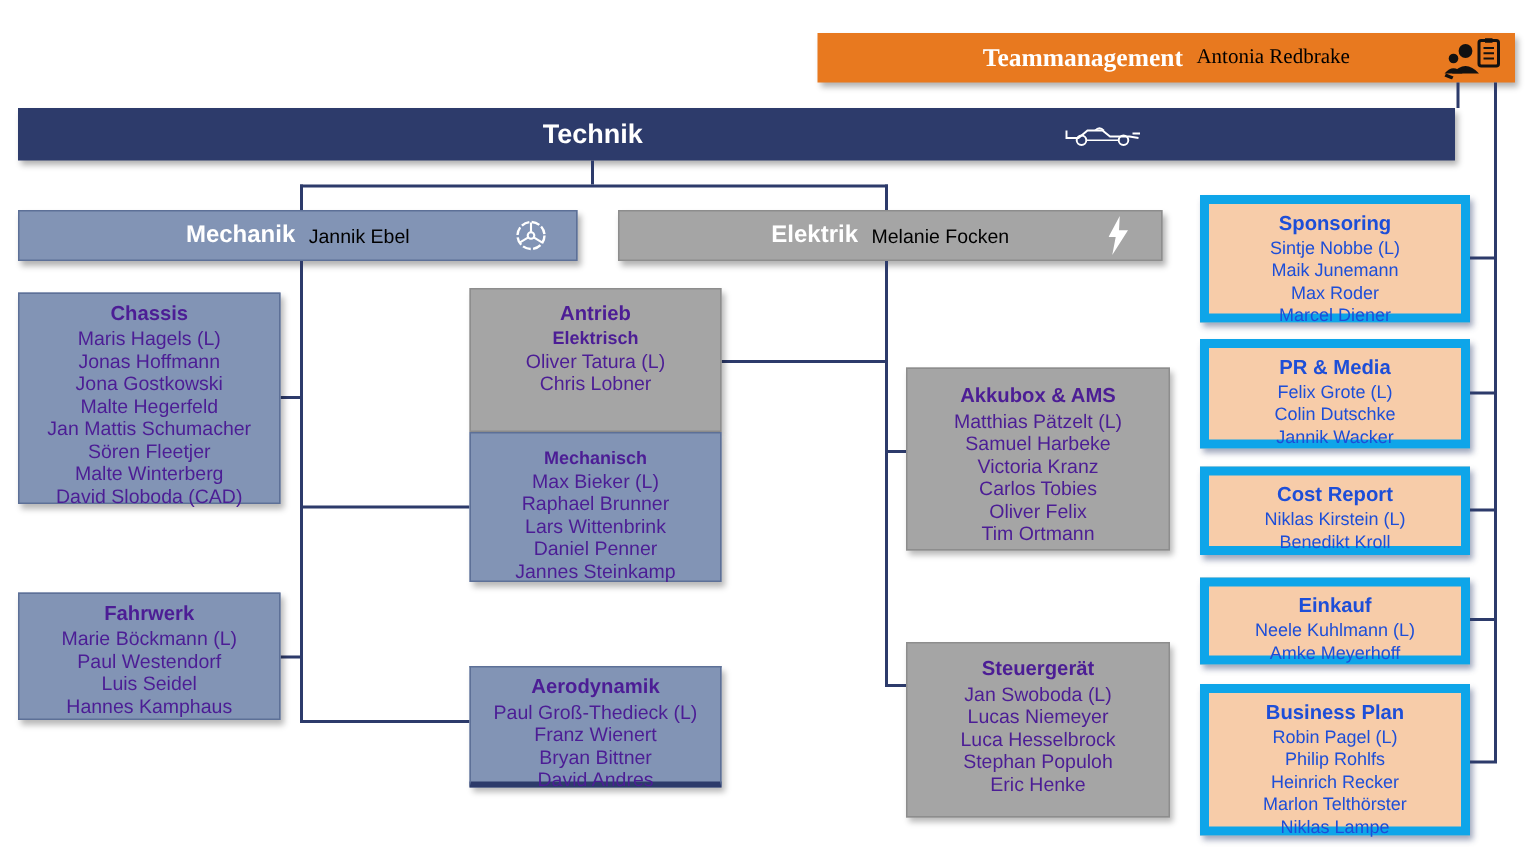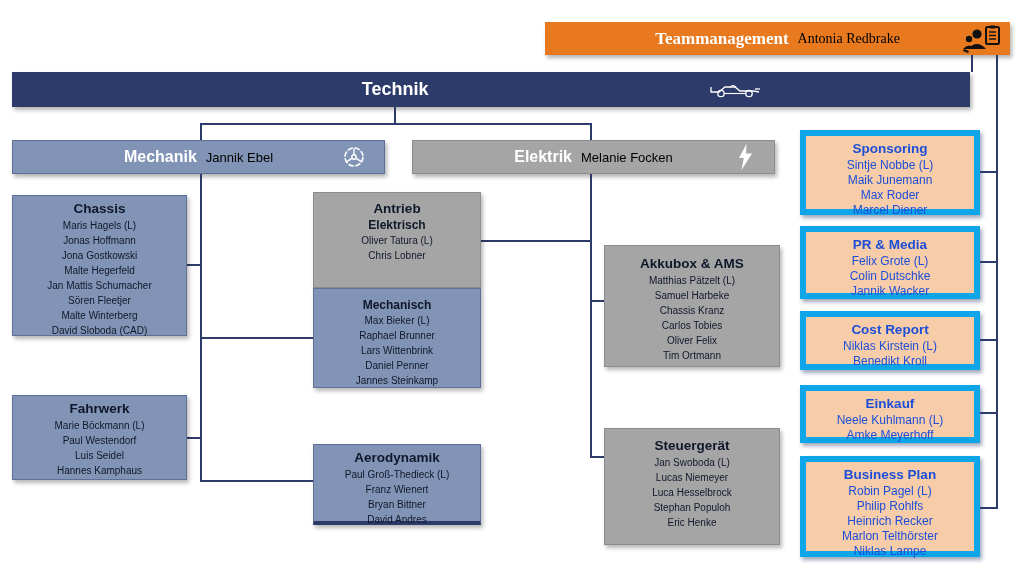--- a/index.html
+++ b/index.html
@@ -18,29 +18,29 @@
   #tm-bar .btitle { font-size:17px; }
   #tm-bar .blead { font-size:14px; }
   #technik-bar { left:12px; top:72px; width:958px; height:35px; background:#2D3B6B; justify-content:flex-start; }
   #technik-bar .btitle { position:absolute; left:40%; transform:translateX(-50%); font-size:18px; }
   #mechanik-bar { left:12px; top:140px; width:373px; height:34px; background:#8294B5; border:1px solid #5d7097; }
   #elektrik-bar { left:412px; top:140px; width:363px; height:34px; background:#A5A5A5; border:1px solid #8d8d8d; }
   #mechanik-bar .btitle, #elektrik-bar .btitle { font-size:16px; }
   #mechanik-bar .blead, #elektrik-bar .blead { font-size:13px; }
   .bar-icon { position:absolute; top:50%; transform:translateY(-50%); line-height:0; }
   
-  .obox { position:absolute; text-align:center; color:#0f172a; padding-top:4px;
+  .obox { position:absolute; text-align:center; color:#4c1d95; padding-top:4px;
           box-shadow:2px 3px 4px rgba(0,0,0,0.28); }
   .obox.bluegray { background:#8294B5; border:1px solid #5d7097; }
   .obox.gray     { background:#A5A5A5; border:1px solid #8d8d8d; }
   .obox.peach    { background:#F7CCA9; border:6px solid #0ea5e9; color:#1d4ed8;
                    box-shadow:2px 3px 4px rgba(45,59,107,0.45); }
   .box-title { font-weight:bold; font-size:13.5px; line-height:18px; }
   .box-subtitle { font-weight:bold; font-size:12px; line-height:15px; }
-  .member { font-size:10px; line-height:15px; white-space:nowrap; }
+  .member { font-size:13px; line-height:15px; white-space:nowrap; }
   .obox.peach .member { font-size:12px; line-height:15px; }
   
   .cline { position:absolute; background:#2D3B6B; }
   
   #aero-box { border-bottom:4px solid #2D3B6B; }
 </style>
 </head>
 <body>
 
 <div id="stage">
@@ -177,21 +177,21 @@
         <div class="member">Bryan Bittner</div>
         <div class="member">David Andres</div>
       </div>
   </div>
 
   <div class="obox gray" style="left:604px;top:245px;width:176px;height:122px;padding-top:9px;">
     <div class="box-title">Akkubox &amp; AMS</div>
     <div>
         <div class="member">Matthias Pätzelt (L)</div>
         <div class="member">Samuel Harbeke</div>
-        <div class="member">Chassis Kranz</div>
+        <div class="member">Victoria Kranz</div>
         <div class="member">Carlos Tobies</div>
         <div class="member">Oliver Felix</div>
         <div class="member">Tim Ortmann</div>
       </div>
   </div>
 
   <div class="obox gray" style="left:604px;top:428px;width:176px;height:117px;padding-top:8px;">
     <div class="box-title">Steuergerät</div>
     <div>
         <div class="member">Jan Swoboda (L)</div>

